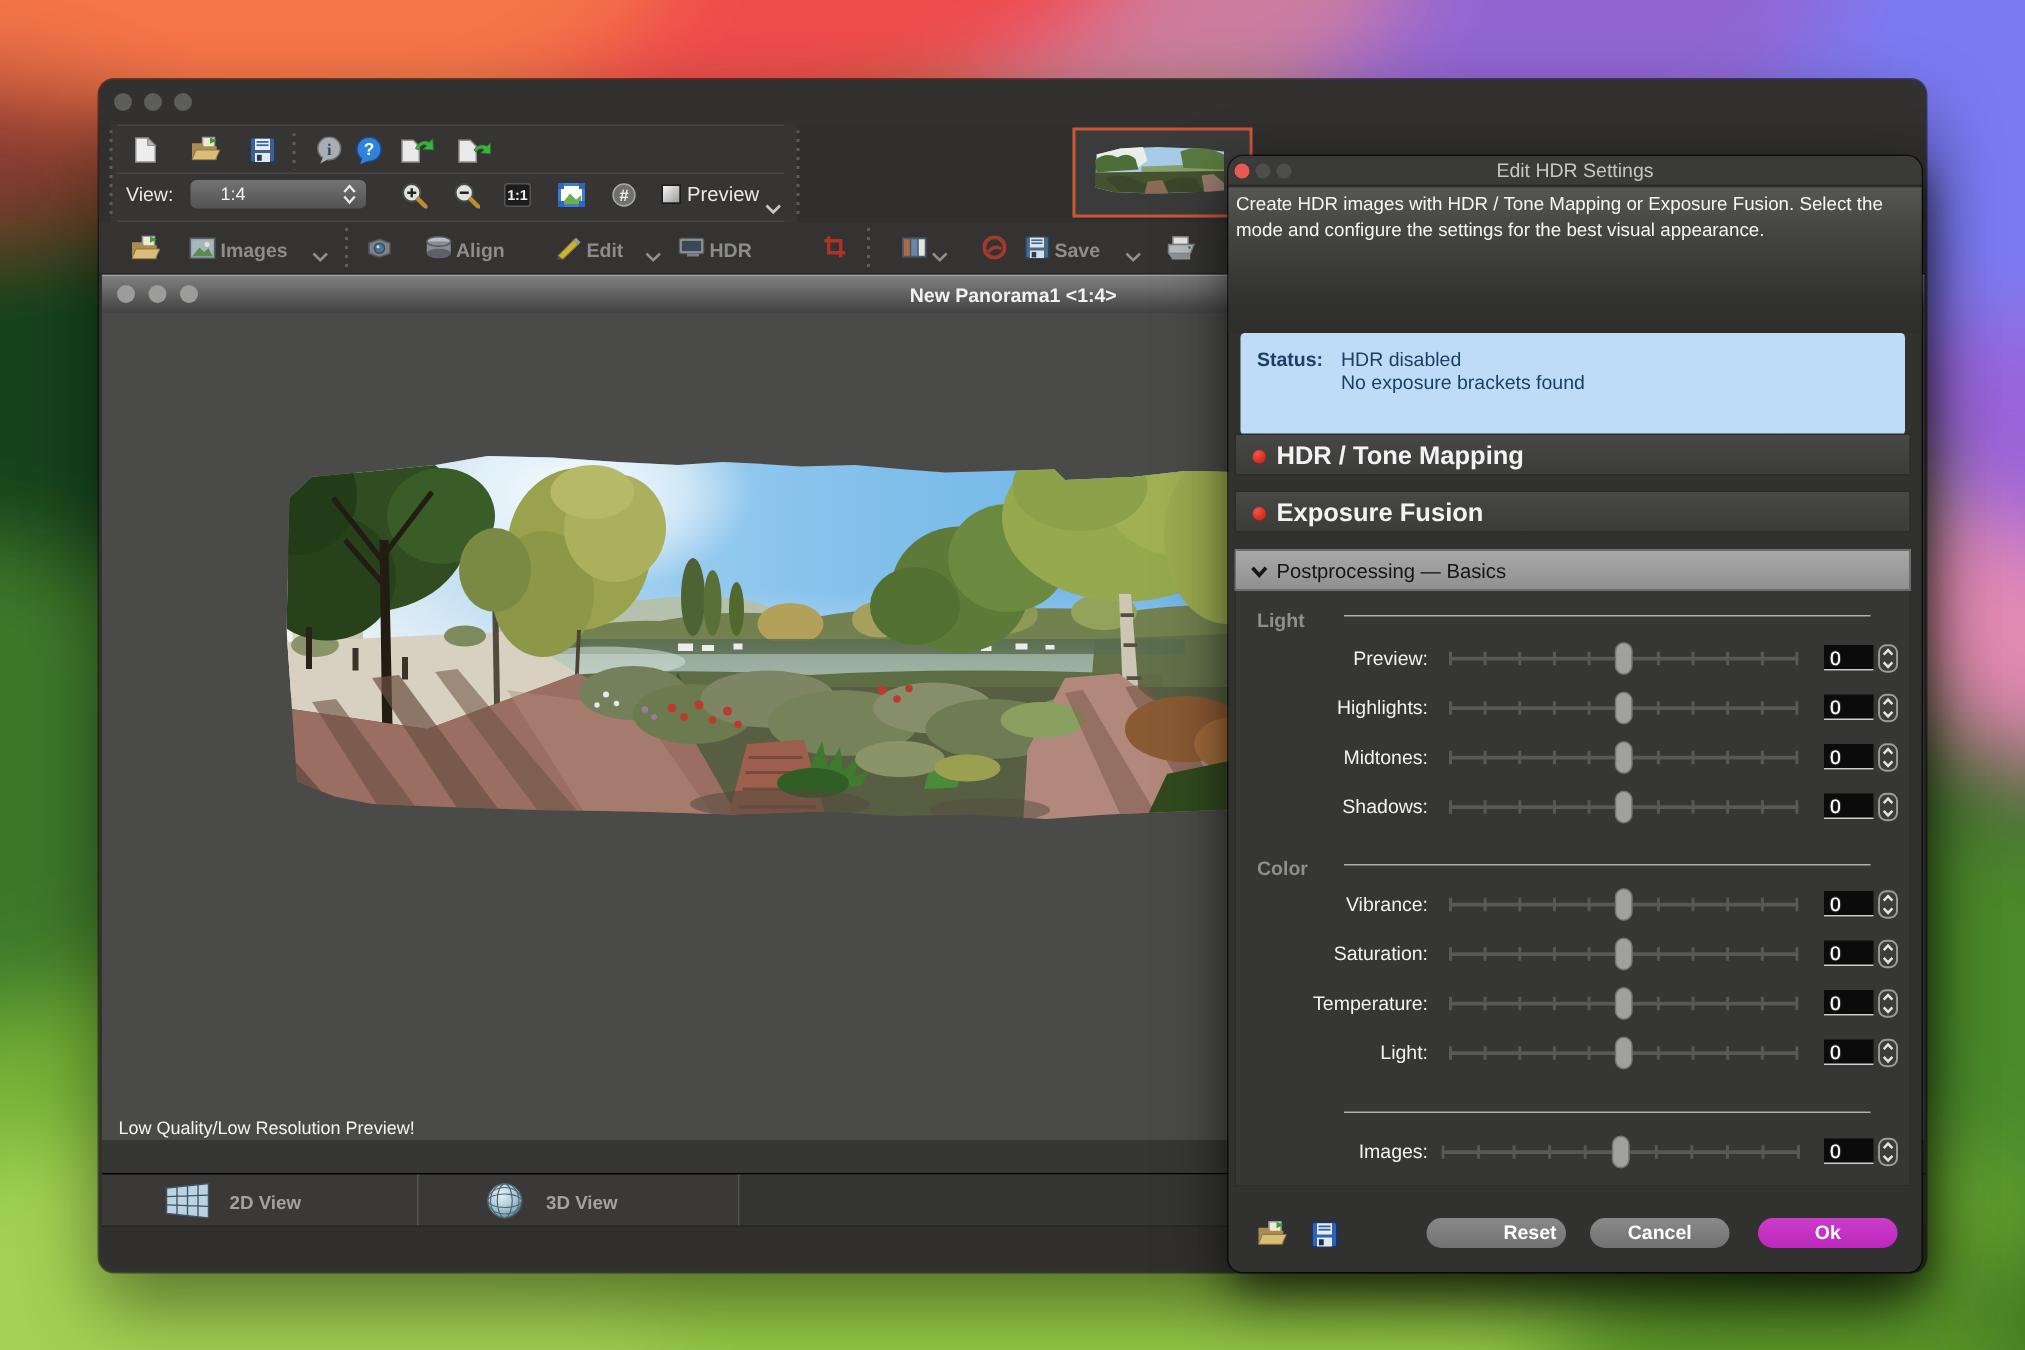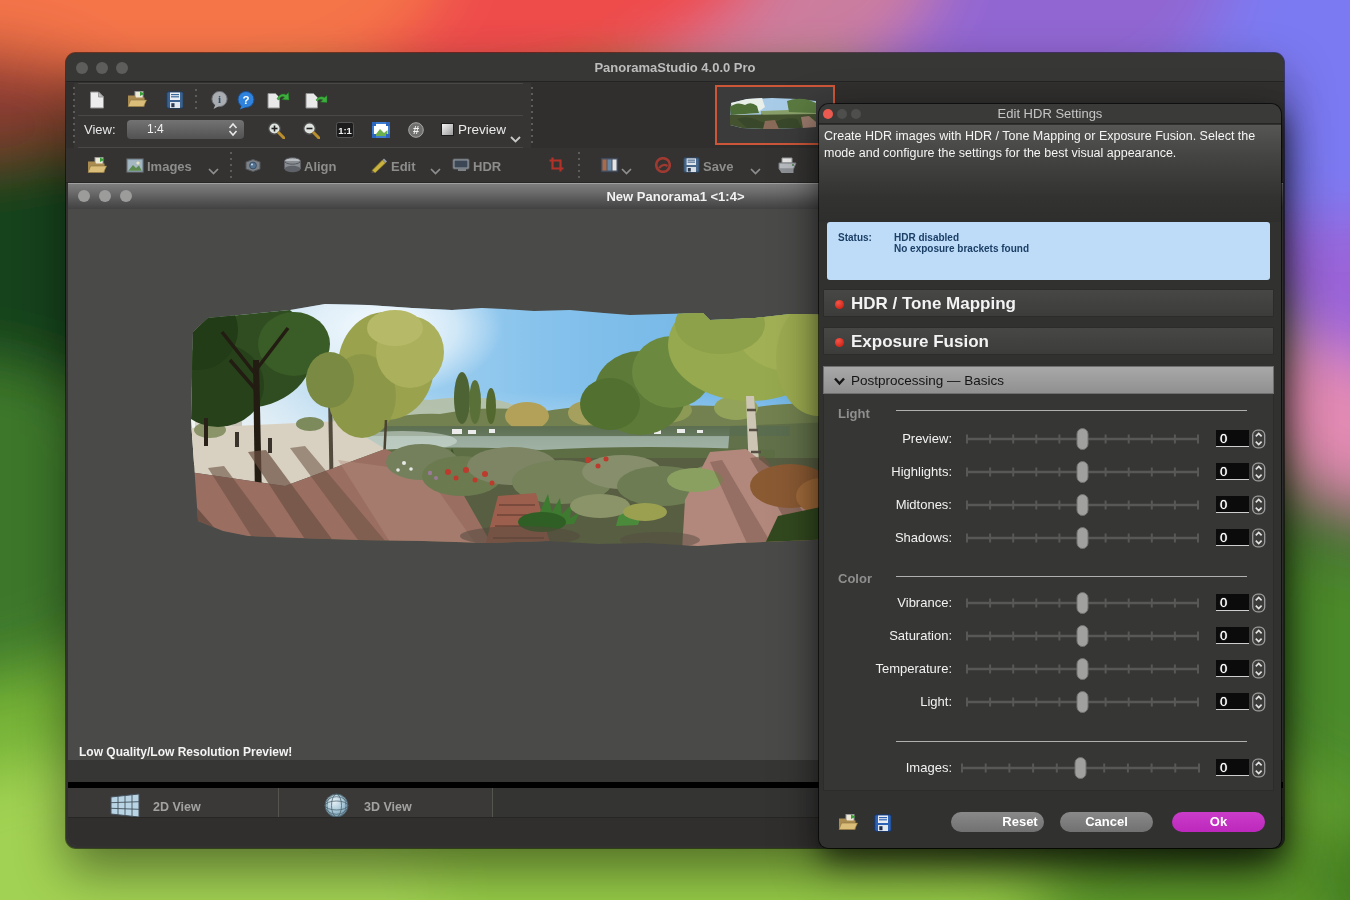--- a/index.html
+++ b/index.html
@@ -16,31 +16,31 @@
 .tbtxt { position:absolute; font-size:13px; font-weight:bold; color:#8d8d8c; top:11px; }
 #viewlbl { position:absolute; left:18px; top:39px; font-size:13px; color:#e8e8e8; }
 #dropdown { position:absolute; left:61px; top:37px; width:117px; height:19px; border-radius:4px; background:linear-gradient(#737373,#525252); color:#f2f2f2; font-size:12px; line-height:19px; padding-left:20px; }
 #prevlbl { position:absolute; left:392px; top:39px; font-size:13.5px; color:#e9e9e9; }
 #checkbox { position:absolute; left:375px; top:40px; width:13px; height:13px; background:linear-gradient(135deg,#f5f5f5,#9a9a9a); border:1px solid #1d1d1d; }
 #thumb { position:absolute; left:649px; top:32px; width:120px; height:60px; border:2px solid #cd5639; background:#3b3b3b; }
 #innerwin { position:absolute; left:2px; top:130px; width:1215px; height:663px; background:#4a4a49; border-radius:0 0 9px 9px; overflow:hidden; }
 #ititle { position:absolute; left:0; top:0; right:0; height:26px; background:linear-gradient(#7d7d7d 0%, #6d6d6d 30%, #535353 70%, #424242 100%); border-top:1px solid #a0a0a0; text-align:center; line-height:26px; font-size:13px; font-weight:bold; color:#f2f2f2; }
 .itl { position:absolute; top:7px; width:12px; height:12px; border-radius:50%; background:#9c9c9b; }
 #canvas { position:absolute; left:0; top:26px; right:0; height:551px; background:#4a4a49; }
-#lowq { position:absolute; left:11px; top:536px; font-size:12px; font-weight:bold; color:#f4f4f4; }
+#lowq { position:absolute; left:11px; top:536px; font-size:12px; font-weight:normal; color:#f4f4f4; }
 #band { position:absolute; left:0; top:577px; right:0; height:22px; background:#363635; }
-#tabs { position:absolute; left:0; top:599px; right:0; height:35px; background:#3a3938; border-top:6px solid #000000; }
+#tabs { position:absolute; left:0; top:599px; right:0; height:35px; background:#3a3938; border-top:1px solid #000000; }
 .tabdiv { position:absolute; top:0; width:1px; height:35px; background:#55554f; }
 .tabtxt { position:absolute; top:12px; font-size:12.5px; font-weight:bold; color:#a2a2a1; }
 #bstrip { position:absolute; left:0; top:634px; right:0; height:29px; background:#302f2e; border-top:1px solid #262625; }
 #dialog { position:absolute; left:819px; top:104px; width:462px; height:744px; background:#313130; border-radius:10px 10px 9px 9px; box-shadow:0 18px 45px rgba(0,0,0,.5), 4px 10px 22px rgba(0,0,0,.35), 0 0 0 1px rgba(0,0,0,.6); }
 #dtitle { position:absolute; left:0; top:0; right:0; height:20px; background:#3a3a39; border-radius:10px 10px 0 0; border-bottom:1px solid #252524; text-align:center; line-height:20px; font-size:13px; font-weight:normal; color:#c6c6c6; }
 .dtl { position:absolute; top:5px; width:10px; height:10px; border-radius:50%; }
 #ddesc { position:absolute; left:0; top:21px; right:0; height:97px; background:linear-gradient(#565655 0%, #454544 30%, #323231 75%, #2e2e2d 100%); color:#f5f5f5; font-size:12.5px; line-height:16.5px; padding:3px 0 0 5px; }
-#dstatus { position:absolute; left:8px; top:118px; width:443px; height:58px; background:#bedcf8; border-radius:3px; font-size:10px; color:#1c3f66; }
+#dstatus { position:absolute; left:8px; top:118px; width:443px; height:68px; background:#bedcf8; border-radius:3px; font-size:13px; color:#1c3f66; }
 .accbar { position:absolute; left:4px; width:451px; height:28px; background:linear-gradient(#474746,#3c3c3b); border:1px solid #2c2c2b; border-radius:1px; color:#f3f3f3; font-size:17px; font-weight:bold; line-height:27px; padding-left:27px; }
 .reddot { position:absolute; left:11px; top:9.5px; width:9px; height:9px; border-radius:50%; background:radial-gradient(circle at 35% 30%, #f55448, #c21708); }
 #accopen { position:absolute; left:4px; top:262px; width:451px; height:28px; background:linear-gradient(#a8a8a8,#909090); border:1px solid #6f6f6f; color:#151515; font-size:13.5px; font-weight:normal; line-height:27px; padding-left:27px; }
 #panel { position:absolute; left:4px; top:290px; width:451px; height:397px; background:#363635; border:1px solid #2c2c2b; border-top:none; }
 .grplbl { position:absolute; font-size:13px; font-weight:bold; color:#8f8f8f; }
 .grpline { position:absolute; height:1px; background:#b0b0b0; left:77px; width:351px; }
 .srow { position:absolute; left:0; width:462px; height:24px; }
 .slbl { position:absolute; right:329px; top:4px; font-size:13px; color:#f2f2f2; white-space:nowrap; }
 .strack { position:absolute; left:147px; top:0; }
 .sval { position:absolute; left:397px; top:3px; width:33px; height:17px; background:#0b0b0b; border-bottom:1px solid #cfcfcf; color:#fff; font-size:13px; line-height:17px; padding-left:4px; text-shadow:0 0 1px #fff; }
@@ -70,21 +70,20 @@
 <ellipse cx="1310" cy="20" rx="310" ry="200" fill="#7b7af2"></ellipse>
 <ellipse cx="1000" cy="-30" rx="230" ry="155" fill="#9166d2"></ellipse>
 <ellipse cx="730" cy="-40" rx="210" ry="135" fill="#cc7d9e"></ellipse>
 <ellipse cx="430" cy="-70" rx="340" ry="175" fill="#ee4b4b"></ellipse>
 <ellipse cx="60" cy="-55" rx="390" ry="185" fill="#f5744a"></ellipse>
 <ellipse cx="-50" cy="100" rx="150" ry="52" fill="#8a3a30"></ellipse>
 </g>
 </svg>
 
 <div id="mainwin">
-  <div id="mtitle">PanoramaStudio 4.0.0 Pro</div>
   <div class="tl" style="left:10px"></div>
   <div class="tl" style="left:30px"></div>
   <div class="tl" style="left:50px"></div>
   <div id="toolzone">
     <div style="position:absolute;left:8px;top:0;width:457px;height:65px;background:#363534;"></div>
     <div class="hline" style="top:0"></div>
     <div class="hline" style="top:32px"></div>
     <div class="hline" style="top:64px"></div>
     <div class="dotsep" style="left:7px; top:4px; height:58px;"></div>
     <div class="dotsep" style="left:129px; top:6px; height:24px;"></div>
@@ -457,21 +456,21 @@
   <div id="dtitle">Edit HDR Settings</div>
   <div class="dtl" style="left:4px; background:#ea5a50;"></div>
   <div class="dtl" style="left:18px; background:#4e4e4d;"></div>
   <div class="dtl" style="left:32px; background:#4e4e4d;"></div>
   <div id="ddesc">
       <div style="white-space:nowrap">Create HDR images with HDR / Tone Mapping or Exposure Fusion. Select the</div>
       <div style="white-space:nowrap">mode and configure the settings for the best visual appearance.</div>
     </div>
   <div id="dstatus">
     <div style="position:absolute; left:11px; top:10px; font-weight:bold;">Status:</div>
-    <div style="position:absolute; left:67px; top:10px;font-weight:bold;">HDR disabled<br>No exposure brackets found</div>
+    <div style="position:absolute; left:67px; top:10px;">HDR disabled<br>No exposure brackets found</div>
   </div>
   <div class="accbar" style="top:185px"><span class="reddot"></span>HDR / Tone Mapping</div>
   <div class="accbar" style="top:223px"><span class="reddot"></span>Exposure Fusion</div>
   <div id="accopen"><svg style="position:absolute;left:9px;top:9px" width="13" height="10">
         <path d="M2 2.5 L6.5 7.5 L11 2.5" stroke="#161616" stroke-width="2.4" fill="none"></path>
       </svg>Postprocessing — Basics</div>
   <div id="panel"></div>
   <div class="grplbl" style="left:19px; top:302px;">Light</div>
   <div class="grpline" style="top:306px;"></div>
   <div class="grplbl" style="left:19px; top:467px;">Color</div>

